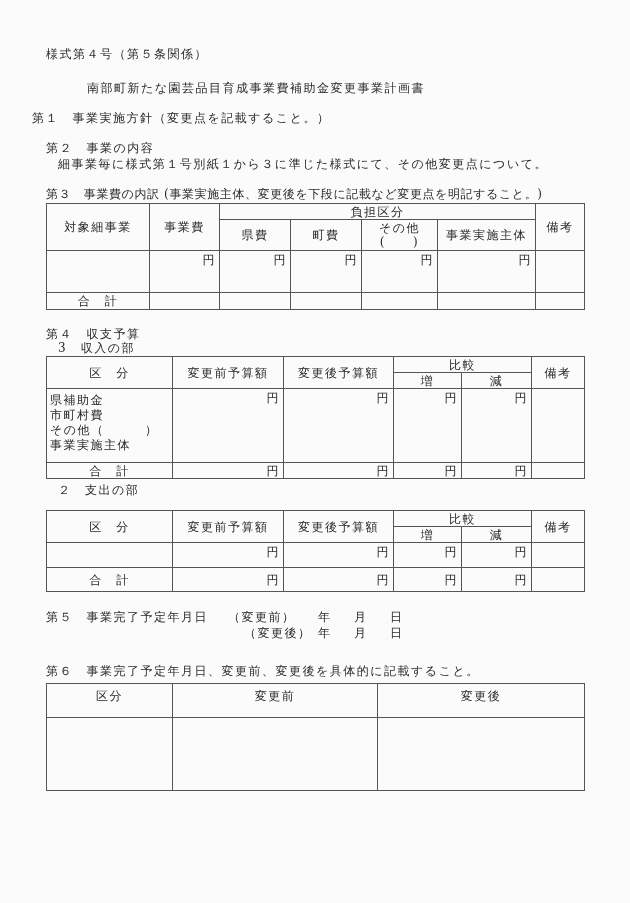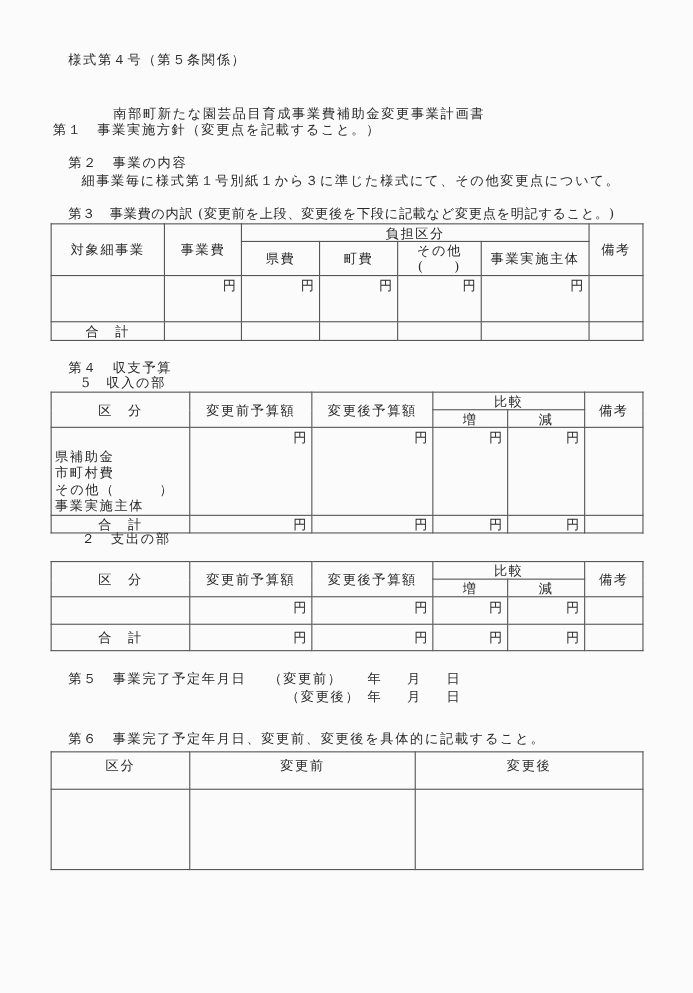--- a/index.html
+++ b/index.html
@@ -2,37 +2,37 @@
 <html><head>
 <meta charset="utf-8">
 <style>
   html, body { margin: 0; padding: 0; }
   body {
     width: 630px; height: 903px; position: relative; overflow: hidden;
     background: #fbfbfb; color: #2a2a2a;
     font-family: "DejaVu Serif", "Liberation Serif", serif;
     font-size: 12px;
   }
-  .t { position: absolute; white-space: pre; letter-spacing: 1.5px; line-height: 14px; margin-left: 16px; }
+  .t { position: absolute; white-space: pre; letter-spacing: 1.5px; line-height: 14px; }
   table { position: absolute; border-collapse: collapse; table-layout: fixed; }
   td { border: 1px solid #555; padding: 0 3px; font-size: 12px; letter-spacing: 1.5px; vertical-align: middle; text-align: center; line-height: 14px; box-sizing: border-box; }
   td.r { text-align: right; vertical-align: top; padding-top: 2px; }
-  td.l { text-align: left; vertical-align: top; padding-top: 19px; }
+  td.l { text-align: left; vertical-align: top; padding-top: 4px; }
   td.top { vertical-align: top; padding-top: 2px; }
   .stack span { display: block; }
 </style>
 </head>
 <body>
 
 <div class="t" style="left:46px;top:47px;">様式第４号（第５条関係）</div>
-<div class="t" style="left:87px;top:96px;">南部町新たな園芸品目育成事業費補助金変更事業計画書</div>
+<div class="t" style="left:87px;top:81px;">南部町新たな園芸品目育成事業費補助金変更事業計画書</div>
 <div class="t" style="left:32px;top:111px;">第１　事業実施方針（変更点を記載すること。）</div>
 <div class="t" style="left:46px;top:141px;">第２　事業の内容</div>
 <div class="t" style="left:58px;top:157px;">細事業毎に様式第１号別紙１から３に準じた様式にて、その他変更点について。</div>
-<div class="t" style="left:46px;top:187px;letter-spacing:0.6px;">第３　事業費の内訳 (変更前を上段、変更後を下段に記載など変更点を明記すること。)</div>
+<div class="t" style="left:46px;top:187px;letter-spacing:0.6px;">第３　事業費の内訳 (事業実施主体、変更後を下段に記載など変更点を明記すること。)</div>
 
 <table style="left:46px;top:203px;width:538px;">
   <colgroup>
     <col style="width:103px">
       <col style="width:70px">
       <col style="width:71px">
       <col style="width:71px">
       <col style="width:76px">
       <col style="width:98px">
       <col style="width:49px">
@@ -68,21 +68,21 @@
     <td></td>
     <td></td>
     <td></td>
     <td></td>
     <td></td>
   </tr>
 </tbody>
   </table>
 
 <div class="t" style="left:46px;top:327px;">第４　収支予算</div>
-<div class="t" style="left:58px;top:341px;">5　収入の部</div>
+<div class="t" style="left:58px;top:341px;">3　収入の部</div>
 
 <table style="left:46px;top:356px;width:538px;">
   <colgroup>
     <col style="width:126px">
       <col style="width:111px">
       <col style="width:110px">
       <col style="width:68px">
       <col style="width:70px">
       <col style="width:53px">
   </colgroup>

